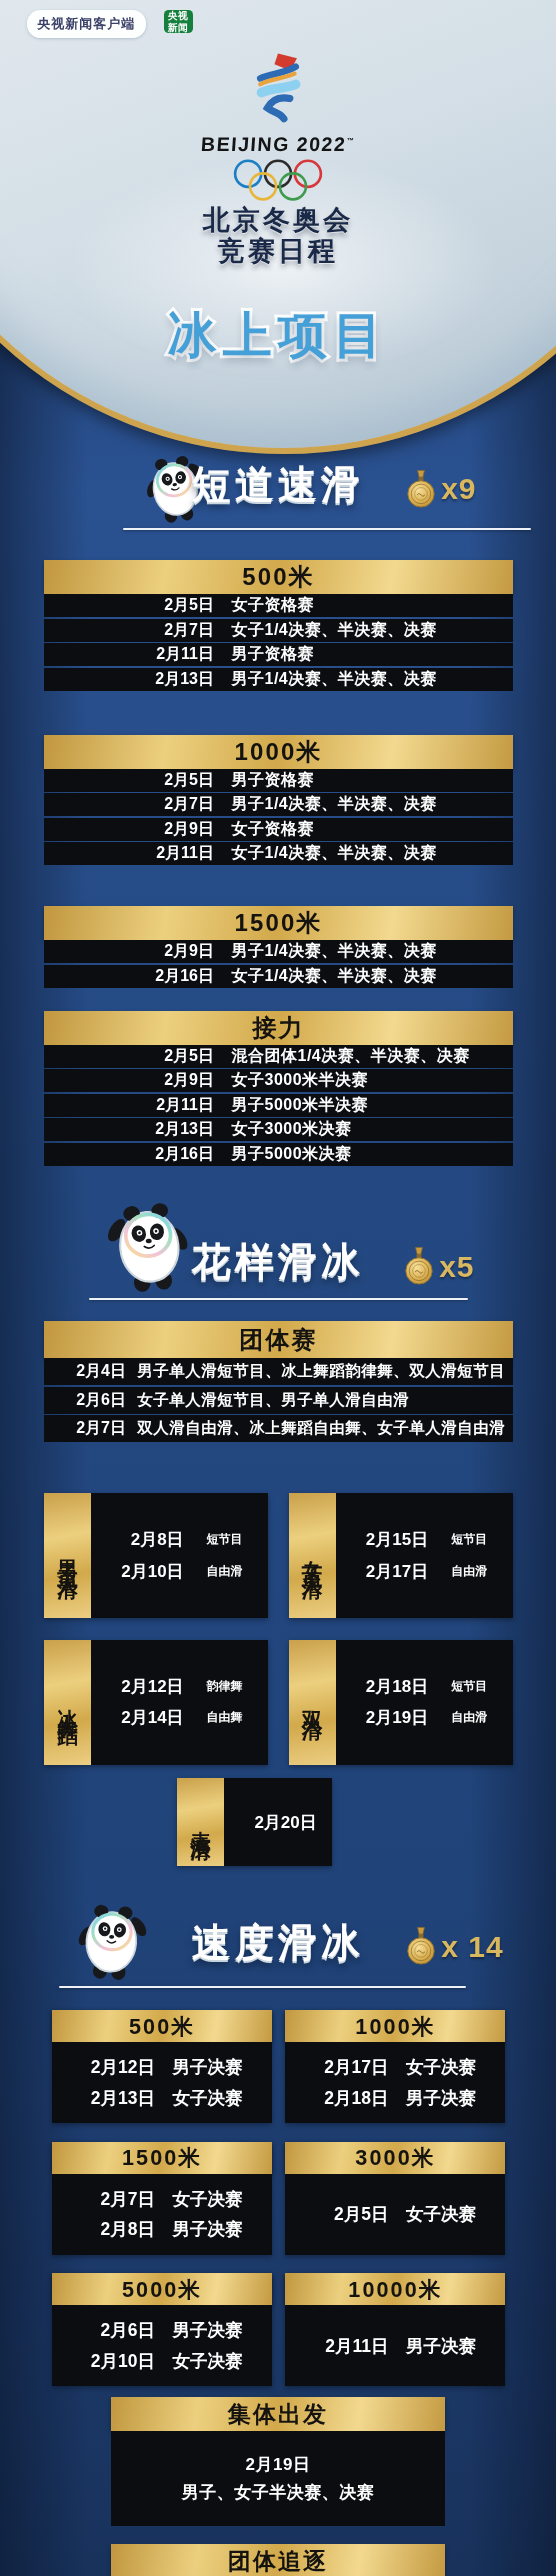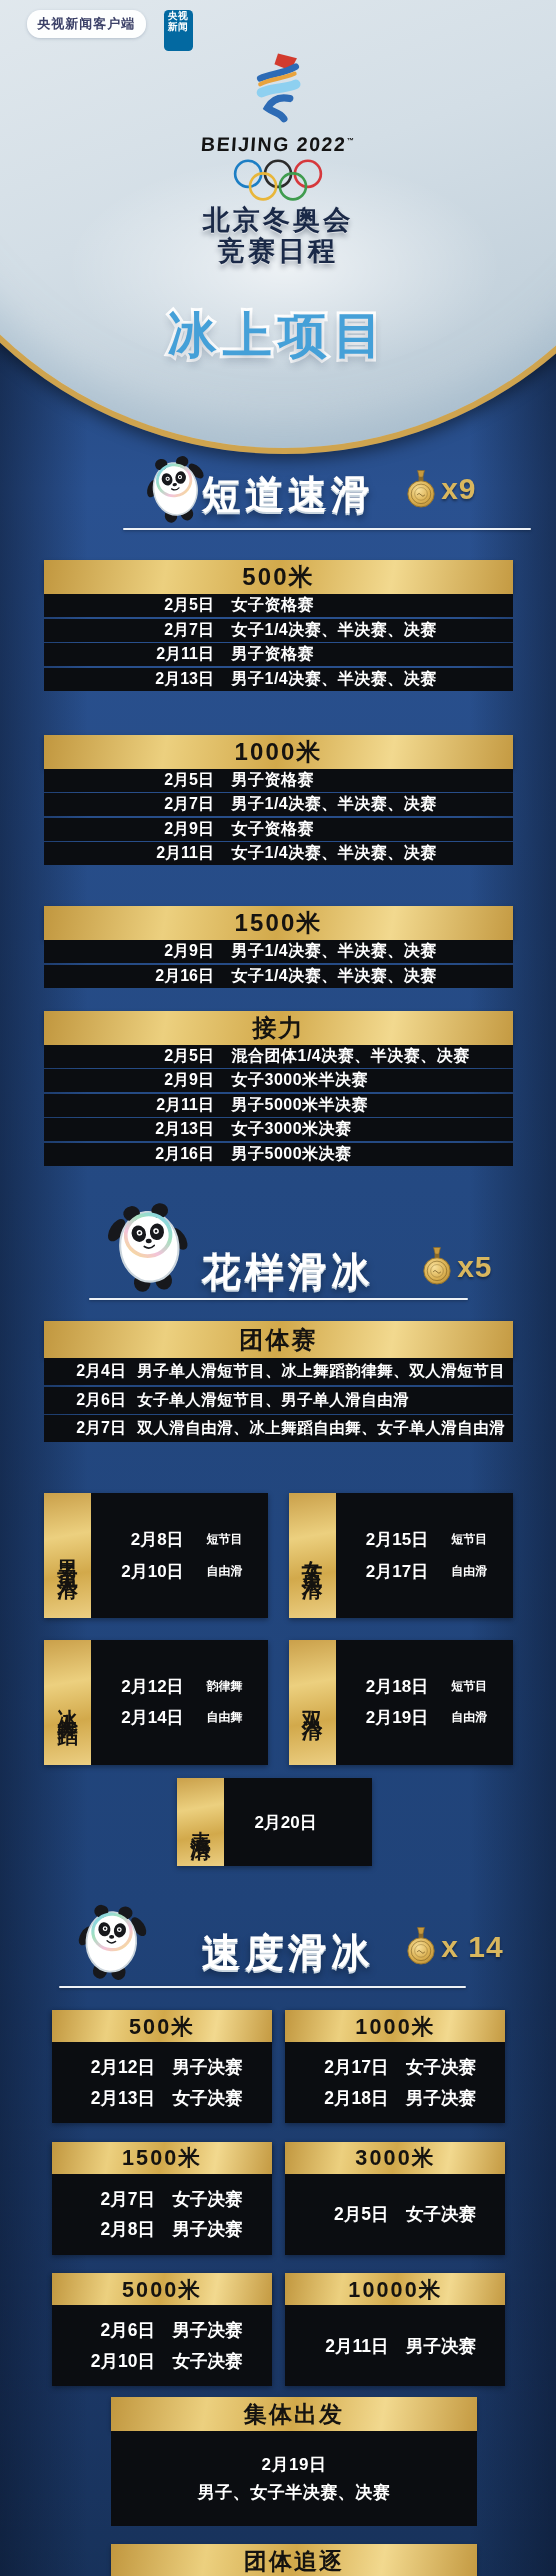--- a/index.html
+++ b/index.html
@@ -15,39 +15,39 @@
     position:absolute;left:-134px;top:-382px;width:824px;height:824px;border-radius:50%;
     background:
       radial-gradient(ellipse 309px 155px at 50% 78%, rgba(255,255,255,.65), rgba(255,255,255,0) 70%),
       linear-gradient(160deg,#eff3f6 0%,#e2e9ee 35%,#d3dee6 62%,#c0cfda 85%,#b5c6d3 100%);
     border:6.2px solid #cfa44f;
     box-shadow:0 5.2px 15.5px rgba(0,0,0,.45), inset 0 -20.6px 41px rgba(150,175,195,.5);
   }
   .watermark{position:absolute;top:10px;left:27px;display:flex;align-items:flex-start;gap:18px;z-index:5;}
   .wm-pill{background:rgba(255,255,255,.94);border-radius:13.4px;padding:5.2px 10.3px;
     color:#3c4168;font-weight:800;font-size:13px;letter-spacing:1px;box-shadow:0 1px 3.1px rgba(60,80,110,.25);}
-  .wm-badge{width:29px;height:41px;background:#0369a1;border-radius:4.6px;color:#fff;font-weight:800;
-    font-size:9.8px;line-height:1.15;display:flex;justify-content:center;text-align:center;letter-spacing:0.5px;}
+  .wm-badge{width:29px;height:23px;background:#15803d;border-radius:4.6px;color:#fff;font-weight:800;
+    font-size:9.8px;line-height:1.15;display:flex;align-items:center;justify-content:center;text-align:center;letter-spacing:0.5px;}
   .emblem{position:absolute;top:50px;left:50%;transform:translateX(-50%);z-index:3;}
   .wordmark{position:absolute;top:133px;width:100%;text-align:center;z-index:3;
     font-weight:900;font-size:19.6px;letter-spacing:1.5px;color:#141414;transform:skewX(-4deg);}
   .wordmark sup{font-size:7.2px;}
   .rings{position:absolute;top:157px;left:50%;transform:translateX(-50%);z-index:3;}
   .big-title{position:absolute;width:100%;text-align:center;z-index:3;font-weight:900;color:#1a2947;
     font-size:27px;letter-spacing:3.1px;
     text-shadow:0 1px 0 rgba(255,255,255,.55),0 3.6px 5.2px rgba(10,20,40,.35);}
   .t1{top:202px;} .t2{top:233px;}
   .subtitle{position:absolute;top:303px;width:100%;text-align:center;z-index:3;font-weight:900;
     font-size:49px;letter-spacing:6.2px;color:#45a0d8;
     -webkit-text-stroke:5.7px #ffffff;paint-order:stroke fill;
     text-shadow:0 5.2px 8.2px rgba(20,40,70,.30);}
   
   .sec-head{position:absolute;left:0;width:556px;z-index:2;}
   .sec-head .mascot{position:absolute;bottom:3.1px;}
-  .sec-title{position:absolute;left:50%;transform:translateX(-50%);margin:10px;color:#fff;font-weight:900;
+  .sec-title{position:absolute;left:50%;transform:translateX(-50%);margin:0;color:#fff;font-weight:900;
     font-size:39px;letter-spacing:4.1px;white-space:nowrap;
     text-shadow:0 2.1px 0 #c9d5de,0 5.2px 7.2px rgba(5,15,30,.5);}
   .medal-group{position:absolute;display:flex;align-items:center;gap:5.2px;}
   .medal-count{color:#d9b75e;font-weight:800;font-size:30px;letter-spacing:1px;text-shadow:0 1.5px 2.6px rgba(0,0,0,.4);}
   .underline{position:absolute;bottom:0;height:2.1px;background:#eef2f6;border-radius:1px;box-shadow:0 1px 3.1px rgba(0,0,0,.35);}
   
   .gold-bar{
     background:linear-gradient(100deg,#c1973f 0%,#ecd07f 26%,#d2a94b 50%,#f2d98f 74%,#c49a42 100%);
     display:flex;align-items:center;justify-content:center;
     box-shadow:0 1.5px 4.1px rgba(0,0,0,.35);}
@@ -76,34 +76,34 @@
   .fs-card{display:flex;height:125px;box-shadow:0 2.1px 5.2px rgba(0,0,0,.35);}
   .v-strip{flex:0 0 47px;background:linear-gradient(170deg,#caa04a 0%,#ecd07f 35%,#d2a94b 65%,#eccf83 100%);
     display:flex;align-items:center;justify-content:center;}
   .v-label{writing-mode:vertical-rl;text-orientation:upright;color:#151310;font-weight:900;
     font-size:20.6px;letter-spacing:5.2px;}
   .card-body{flex:1;background:#0b0d11;display:flex;align-items:center;}
   .lines{display:flex;flex-direction:column;justify-content:center;gap:8.2px;padding-left:20.6px;width:100%;}
   .fs-card .line{display:flex;align-items:center;}
   .fs-card .date{flex:0 0 72px;text-align:right;font-size:17px;}
   .fs-card .event{margin-left:23px;font-size:12px;}
-  #fs-gala{position:absolute;left:177px;top:1778px;width:195px;}
+  #fs-gala{position:absolute;left:177px;top:1778px;width:155px;}
   #fs-gala .fs-card{height:88px;}
   #fs-gala .date{flex:0 0 82px;text-align:center;}
   
   #sp-cards{position:absolute;left:52px;top:2010px;width:453px;
     display:grid;grid-template-columns:220px 220px;column-gap:13.4px;row-gap:18.5px;}
   .sp-card{box-shadow:0 2.1px 5.2px rgba(0,0,0,.35);}
   .sp-card .gold-bar{height:32px;}
   .sp-card .gold-bar span{font-size:21.6px;}
   .sp-body{height:81px;background:#0b0d11;display:flex;flex-direction:column;justify-content:center;gap:6.2px;}
   .sp-card .line{display:flex;align-items:center;}
   .sp-card .date{flex:0 0 103px;text-align:right;font-size:17.5px;}
   .sp-card .event{margin-left:17.5px;font-size:17.5px;}
-  .wide-block{position:absolute;left:111px;width:366px;}
+  .wide-block{position:absolute;left:111px;width:334px;}
   #sp-mass{top:2397px;} #sp-pursuit{top:2544px;}
   .wide-block .gold-bar{height:34px;}
   .wide-block .gold-bar span{font-size:23px;}
   #sp-mass .sp-body{height:95px;gap:5.2px;}
   #sp-mass .center-line{color:#fff;font-weight:800;font-size:17px;text-align:center;letter-spacing:0.5px;}
 </style>
 </head>
 <body>
 
 <svg width="0" height="0" style="position:absolute" aria-hidden="true">
@@ -291,21 +291,21 @@
     </section>
   </div>
 
 <div class="sec-head" style="top:1181px;height:119px;">
   <span class="mascot" style="left:87px;">
     <svg width="124" height="103" viewBox="0 0 120 124" style="transform:scaleX(-1) rotate(6deg)">
         <use href="#mascot"></use>
       </svg>
   </span>
   <h2 class="sec-title" style="top:54px;">花样滑冰</h2>
-  <div class="medal-group" style="left:422px;top:66px;">
+  <div class="medal-group" style="left:404px;top:66px;">
     <svg width="30" height="39" viewBox="0 0 60 80">
         <use href="#medal"></use>
       </svg>
     <span class="medal-count">x5</span>
   </div>
   <div class="underline" style="left:89px;width:379px;"></div>
 </div>
 <div id="fs-team">
     <section class="sched-table team">
       <header class="gold-bar">

